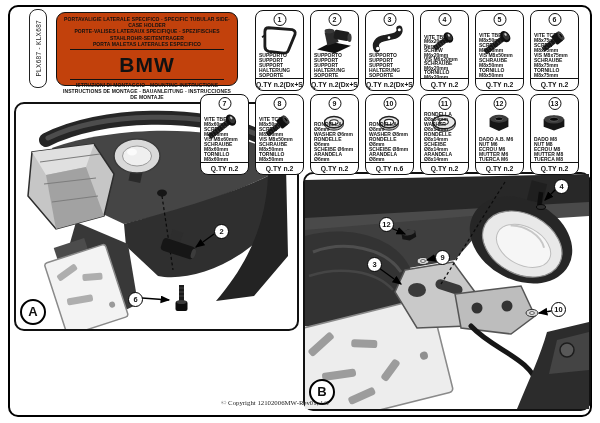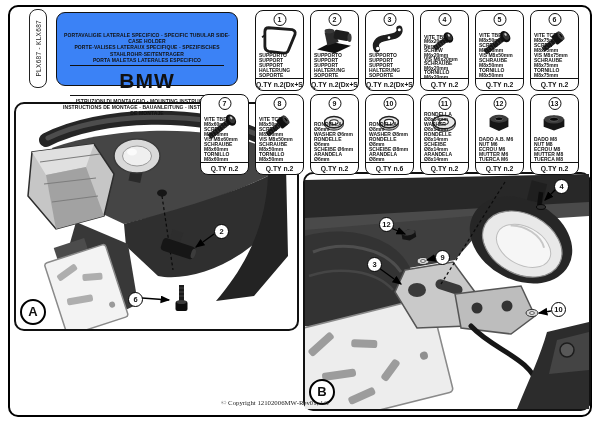--- a/index.html
+++ b/index.html
@@ -2,21 +2,21 @@
 <html><head>
 <meta charset="utf-8">
 <style>
   html,body{margin:0;padding:0;background:#fff;}
   #page{position:relative;width:600px;height:423px;background:#fff;font-family:"Liberation Sans",sans-serif;color:#111;overflow:hidden;}
   .outer-border{position:absolute;left:8px;top:5px;width:580px;height:408px;border:2px solid #000;border-radius:10px;z-index:0;}
   
   .vcode{position:absolute;left:29px;top:9px;width:16px;height:77px;border:1.2px solid #222;border-radius:8px;display:flex;align-items:center;justify-content:center;background:#fff;z-index:3;}
   .vcode span{writing-mode:vertical-rl;transform:rotate(180deg);font-size:6.5px;letter-spacing:.3px;white-space:nowrap;color:#222;}
   
-  .hdr{position:absolute;left:56px;top:12px;width:182px;height:74px;border:1.6px solid #111;border-radius:9px;background:#3b82f6;z-index:3;padding:19px 5px;box-sizing:border-box;text-align:center;}
+  .hdr{position:absolute;left:56px;top:12px;width:182px;height:74px;border:1.6px solid #111;border-radius:9px;background:#c2410c;z-index:3;padding:3px 5px;box-sizing:border-box;text-align:center;}
   .hdr .tl{font-size:5px;font-weight:bold;line-height:6.2px;letter-spacing:.1px;}
   .hdr .rule{border-top:1px solid #111;margin:2px 8px;}
   .hdr .brand{font-size:21px;font-weight:bold;letter-spacing:1px;line-height:25px;}
   
   .pbox{position:absolute;width:49px;height:81px;border:1.6px solid #111;border-radius:8px;background:#fff;z-index:4;box-sizing:border-box;}
   .pnum{position:absolute;top:1.5px;left:50%;transform:translateX(-50%);width:11px;height:11px;border:1.3px solid #111;border-radius:50%;background:#fff;font-size:7px;font-weight:bold;line-height:11px;text-align:center;}
   .picon{position:absolute;top:13px;left:1px;width:44px;height:32px;}
   .pname{position:absolute;left:3px;bottom:12.5px;font-size:5px;font-weight:bold;line-height:4.9px;white-space:pre-line;letter-spacing:0;}
   .pqty{position:absolute;left:0;right:0;bottom:0;height:11px;border-top:1.3px solid #111;font-size:6.8px;font-weight:bold;line-height:11px;text-align:center;white-space:nowrap;overflow:hidden;}
   

